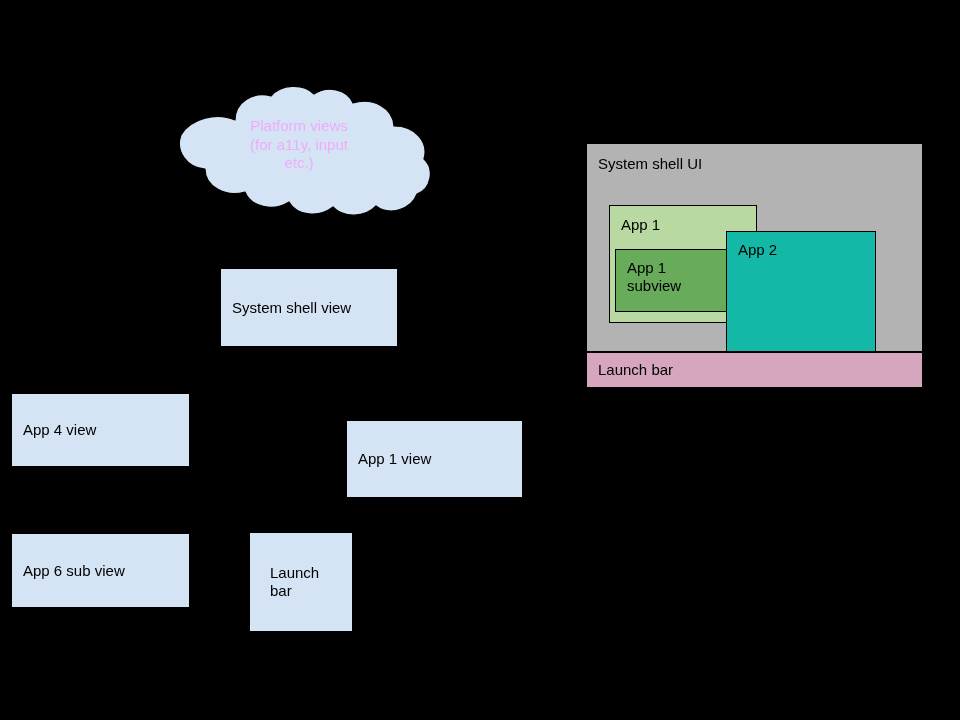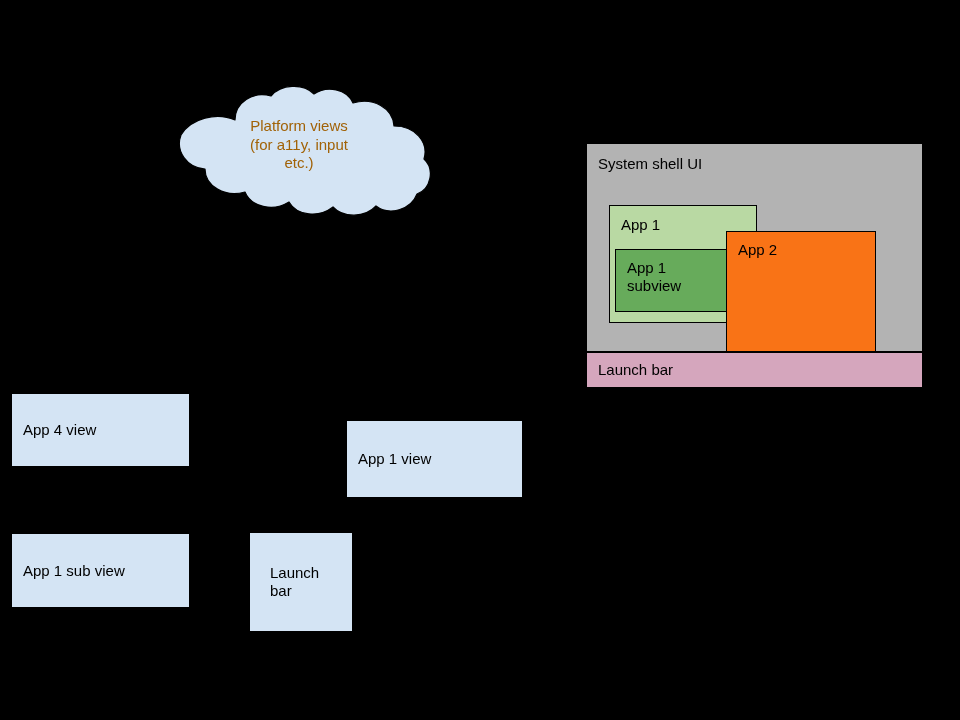--- a/index.html
+++ b/index.html
@@ -67,21 +67,21 @@
     left: 0;
     top: 0;
     width: 276px;
     height: 132px;
     display: flex;
     align-items: center;
     justify-content: center;
     text-align: center;
     font-size: 15px;
     line-height: 1.25;
-    color: #a16207;
+    color: #f0abfc;
     white-space: pre-line;
     padding-bottom: 14px;
     box-sizing: border-box;
     font-family: "Liberation Sans", sans-serif;
   }
 
   
   .shell-panel {
     background: #b3b3b3;
   }
@@ -100,21 +100,21 @@
 
   .app1-subview {
     background: #67ab5b;
   }
   .app1-subview > .label {
     left: 11px;
     top: 9px;
   }
 
   .app2-window {
-    background: #f97316;
+    background: #14b8a6;
   }
   .app2-window > .label {
     left: 11px;
     top: 9px;
   }
 
   .launch-bar-strip {
     background: #d5a6bd;
   }
   .launch-bar-strip > .label {
@@ -143,31 +143,34 @@
                C112,126 90,121 84,106
                C64,112 44,100 44,83
                C26,82 14,65 20,49
                C30,32 56,26 74,34 Z" fill="#d4e4f4" stroke="#000000" stroke-width="1.2" stroke-linejoin="round"></path>
     </svg>
     <div id="cloud-text">Platform views
 (for a11y, input
 etc.)</div>
   </div>
 
+  <div class="node view-box" style="left:220px; top:268px; width:178px; height:79px;">
+    <span class="label">System shell view</span>
+  </div>
 
   <div class="node view-box" style="left:11px; top:393px; width:179px; height:74px;">
     <span class="label">App 4 view</span>
   </div>
 
   <div class="node view-box" style="left:346px; top:420px; width:177px; height:78px;">
     <span class="label">App 1 view</span>
   </div>
 
   <div class="node view-box" style="left:11px; top:533px; width:179px; height:75px;">
-    <span class="label">App 1 sub view</span>
+    <span class="label">App 6 sub view</span>
   </div>
 
   <div class="node view-box two-line" style="left:249px; top:532px; width:104px; height:100px;">
     <span class="label">Launch
 bar</span>
   </div>
 
   <div class="node shell-panel" style="left:586px; top:143px; width:337px; height:209px;">
     <span class="label">System shell UI</span>
   </div>

